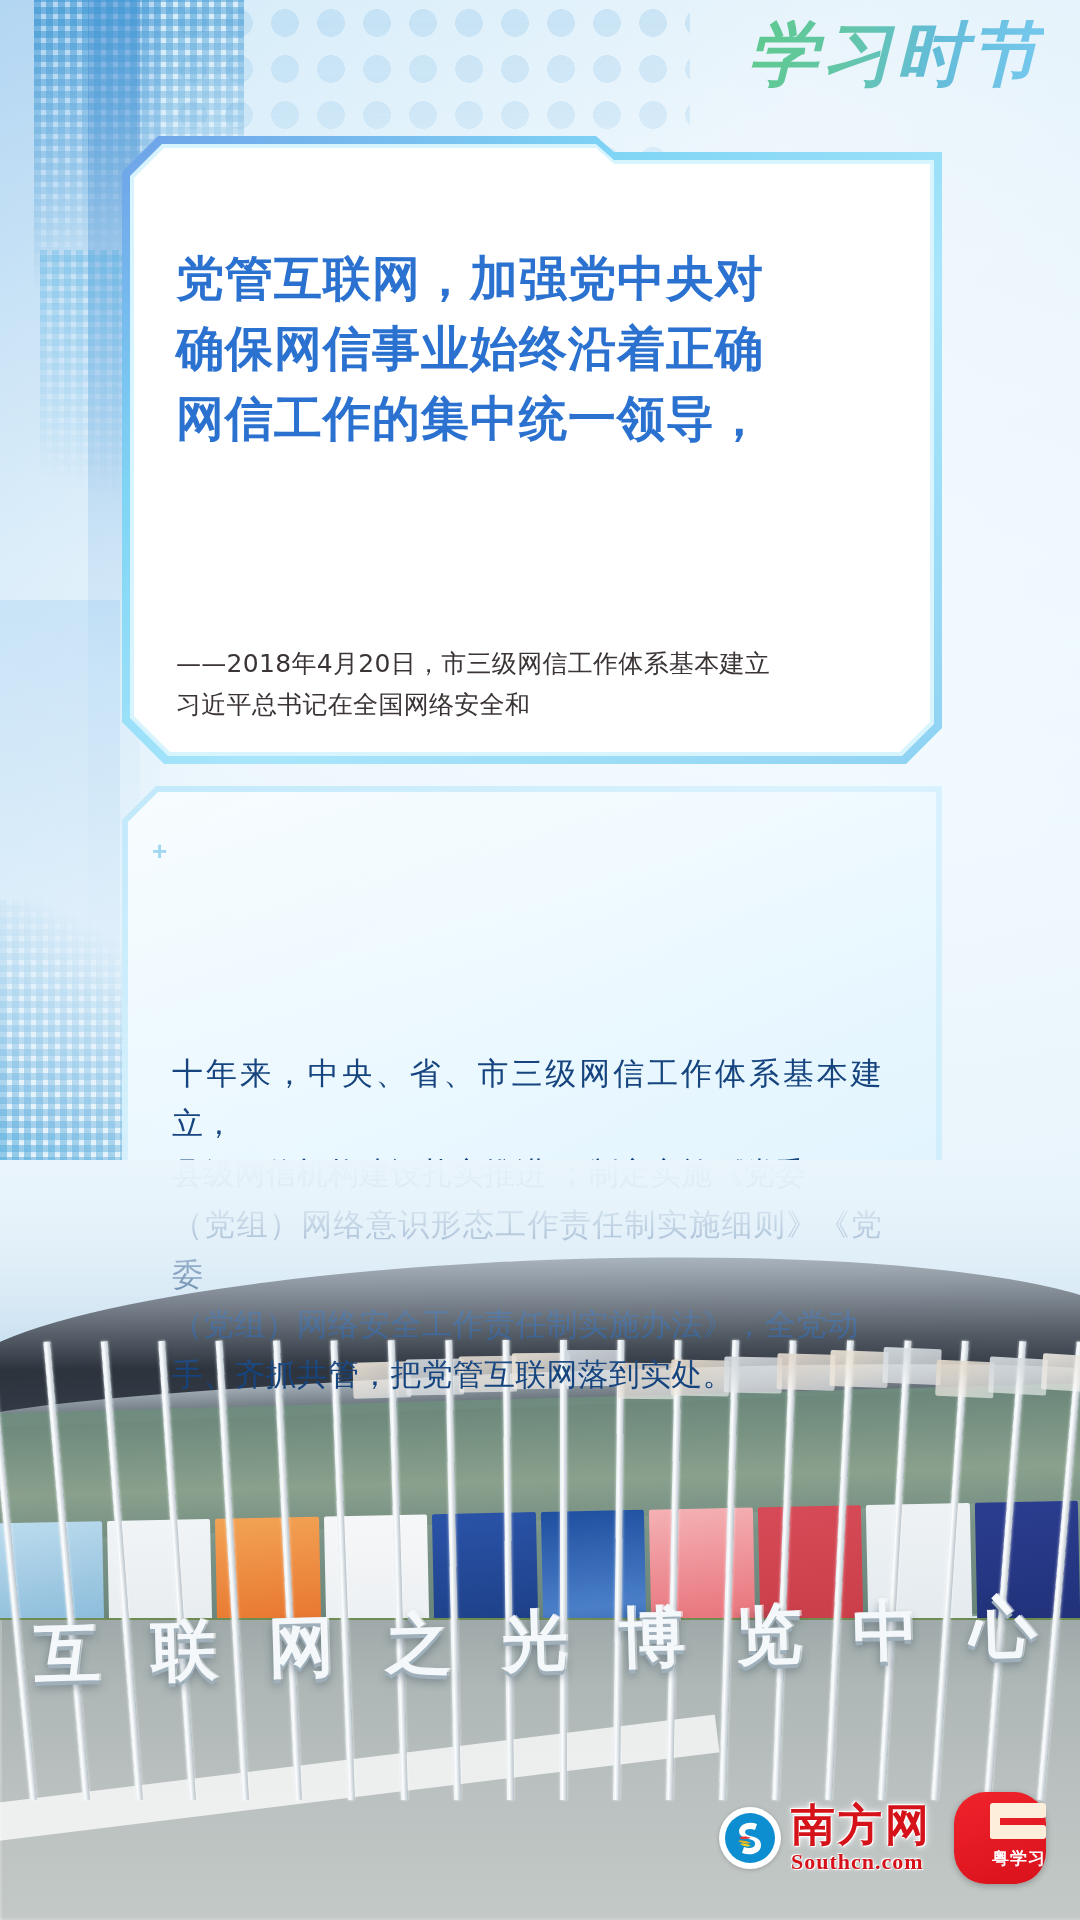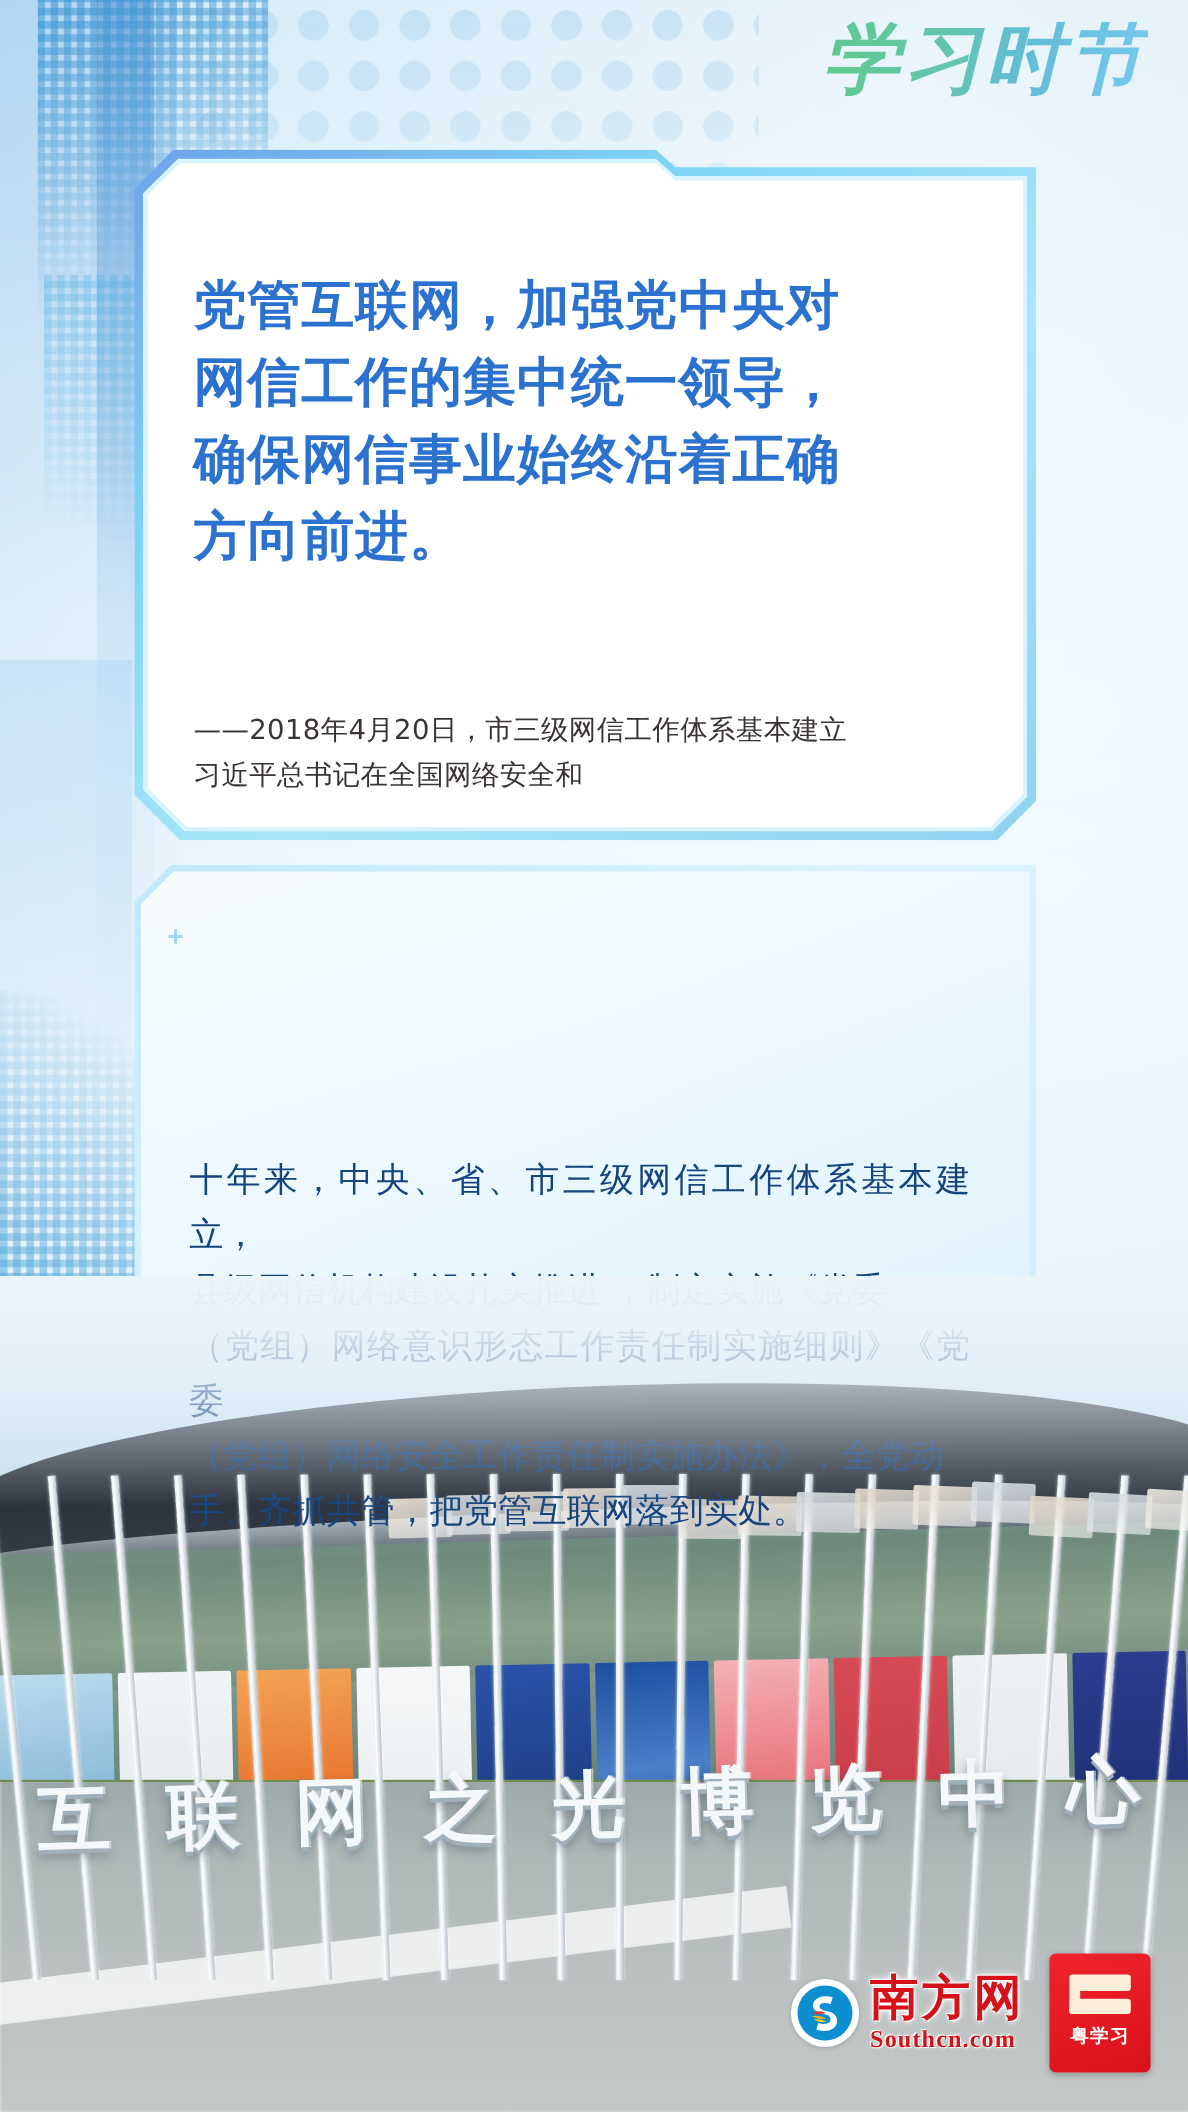--- a/index.html
+++ b/index.html
@@ -304,25 +304,25 @@
     line-height:1.05;
     text-shadow:0 0 4px #fff, 0 0 8px #fff, 1px 1px 0 #fff, -1px -1px 0 #fff;
   }
   .sc-en{
     font-family:"Liberation Serif","DejaVu Serif",serif;
     font-size:22px; font-weight:bold; color:#d5121a; letter-spacing:1px;
     line-height:1.1; margin-top:2px;
     text-shadow:0 0 4px #fff, 1px 1px 0 #fff, -1px -1px 0 #fff;
   }
   .yuexuexi{
-    width:92px; height:108px; border-radius:6px;
+    width:92px; height:92px; border-radius:32px;
     background:linear-gradient(160deg,#f0232c,#d9111b);
     position:relative;
     box-shadow:0 2px 6px rgba(0,0,0,.25);
-    display:flex; align-items:center; justify-content:center;
+    display:flex; align-items:flex-end; justify-content:center;
     flex-direction:column;
   }
   .yx-glyph{
     width:56px; height:40px; position:relative; margin-top:-4px;
   }
   .yx-glyph:before{
     content:""; position:absolute; left:6px; top:0; width:50px; height:15px;
     background:#fdeedc; border-radius:3px;
   }
   .yx-glyph:after{
@@ -430,23 +430,22 @@
   <div class="brand-logo">学习时节</div>
 
   <div class="vtitle">党对网信工作的领导全面加强</div>
 
   <div class="quote-card-frame"></div>
   <div class="quote-card-inner-glow"></div>
   <div class="quote-card-face"></div>
 
   <div class="quote-text">
     <span class="nowrapline">党管互联网，加强党中央对</span>
+    <span class="nowrapline">确保网信事业始终沿着正确</span>
     <span class="nowrapline">网信工作的集中统一领导，</span>
-    <span class="nowrapline">确保网信事业始终沿着正确</span>
-    <span class="nowrapline">方向前进。</span>
   </div>
 
   <div class="quote-source">
     <span class="nowrapline">——2018年4月20日，市三级网信工作体系基本建立</span>
     <span class="nowrapline">习近平总书记在全国网络安全和</span>
   </div>
 
   <div class="body-card-frame"></div>
   <div class="body-card-face"></div>
   <div class="plus-mark">+</div>

